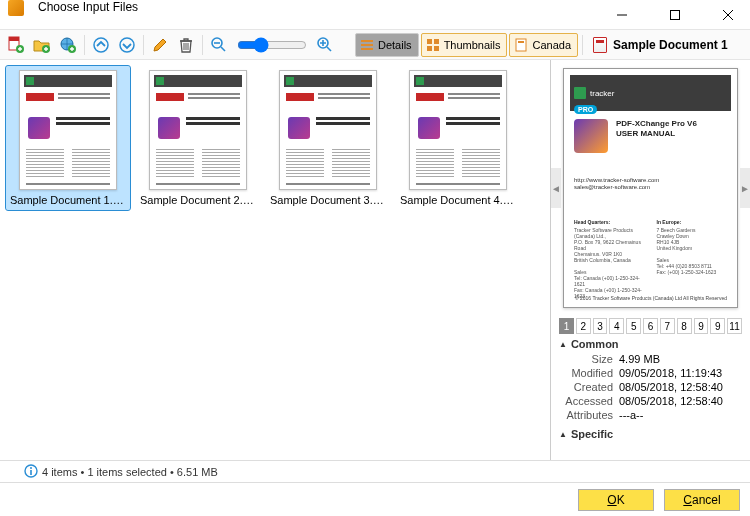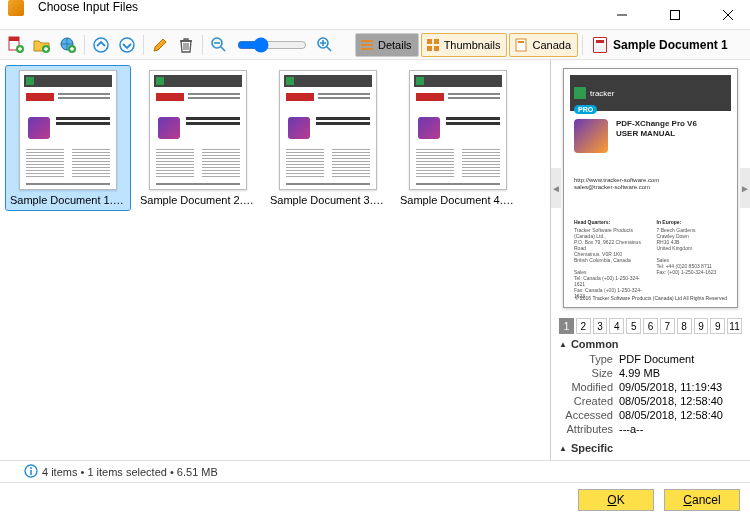--- a/index.html
+++ b/index.html
@@ -331,24 +331,20 @@
         <div class="pg">9</div>
         <div class="pg">11</div>
       </div>
 
     <div class="section-h">
         <span class="arr">▲</span>
         <span>Common</span>
       </div>
     <div class="props">
       <div class="prow">
-          <div class="k">Type</div>
-          <div class="v">PDF Document</div>
-        </div>
-      <div class="prow">
           <div class="k">Size</div>
           <div class="v">4.99 MB</div>
         </div>
       <div class="prow">
           <div class="k">Modified</div>
           <div class="v">09/05/2018, 11:19:43</div>
         </div>
       <div class="prow">
           <div class="k">Created</div>
           <div class="v">08/05/2018, 12:58:40</div>

